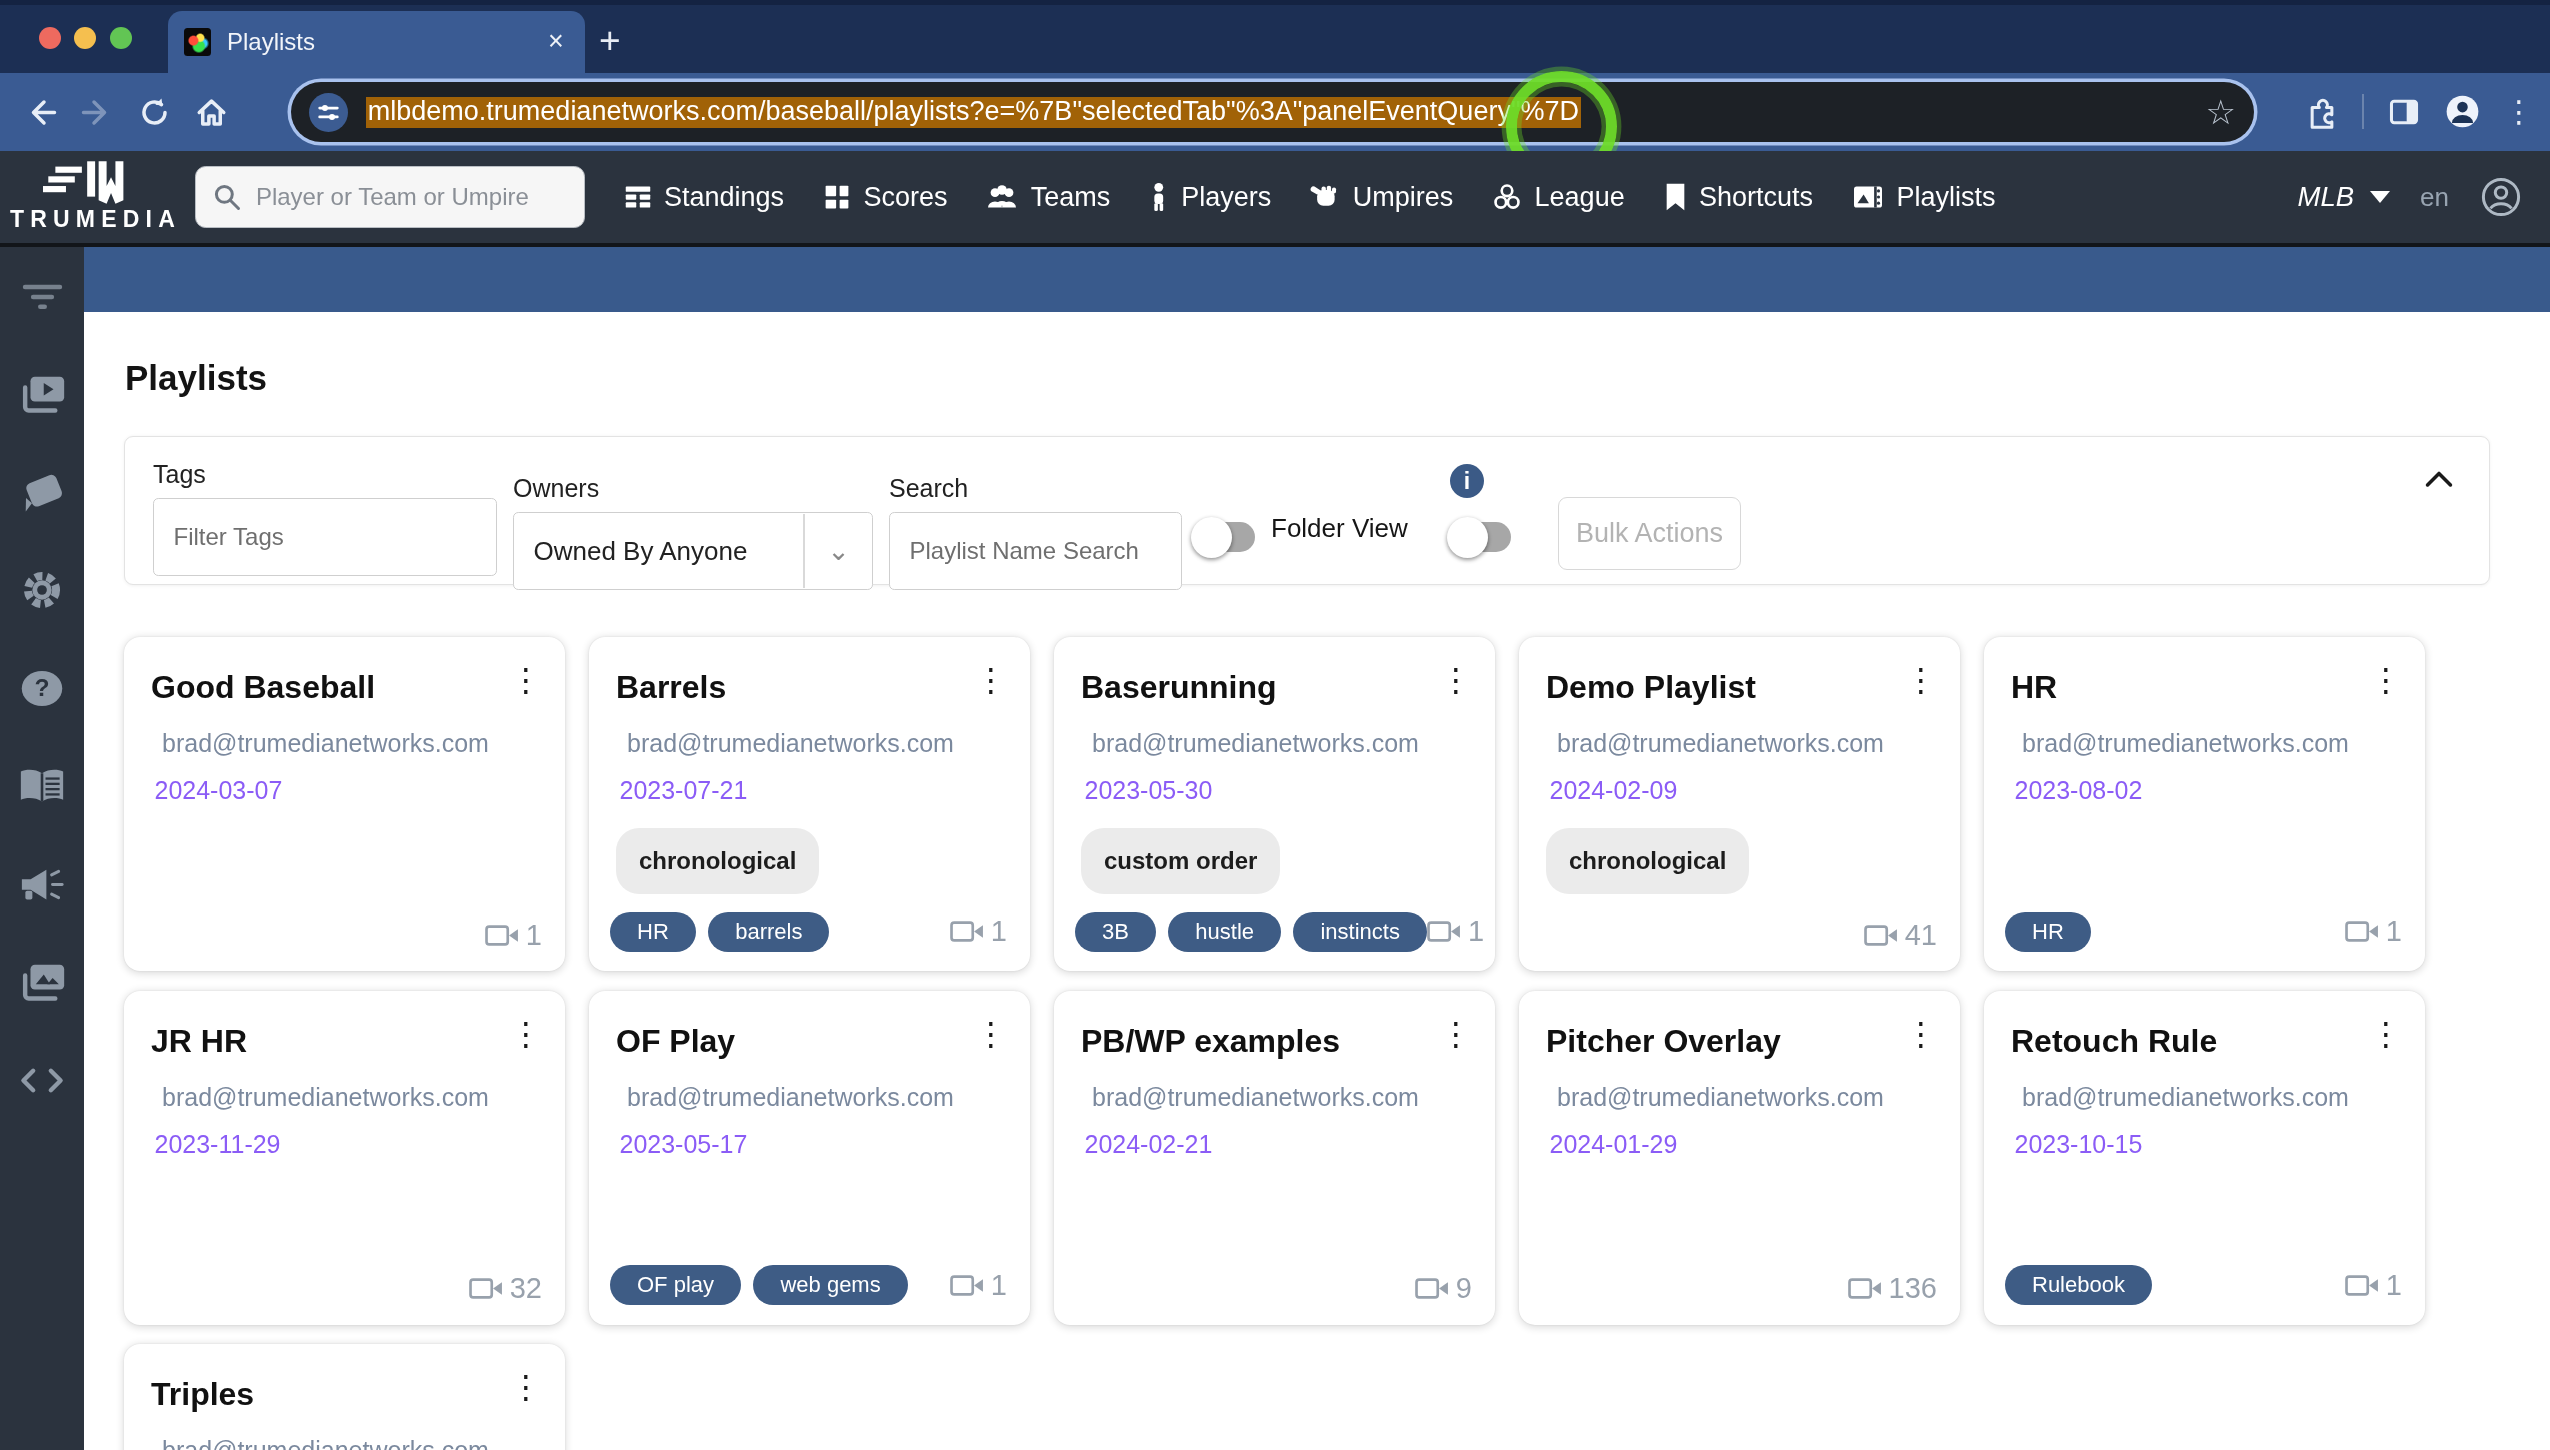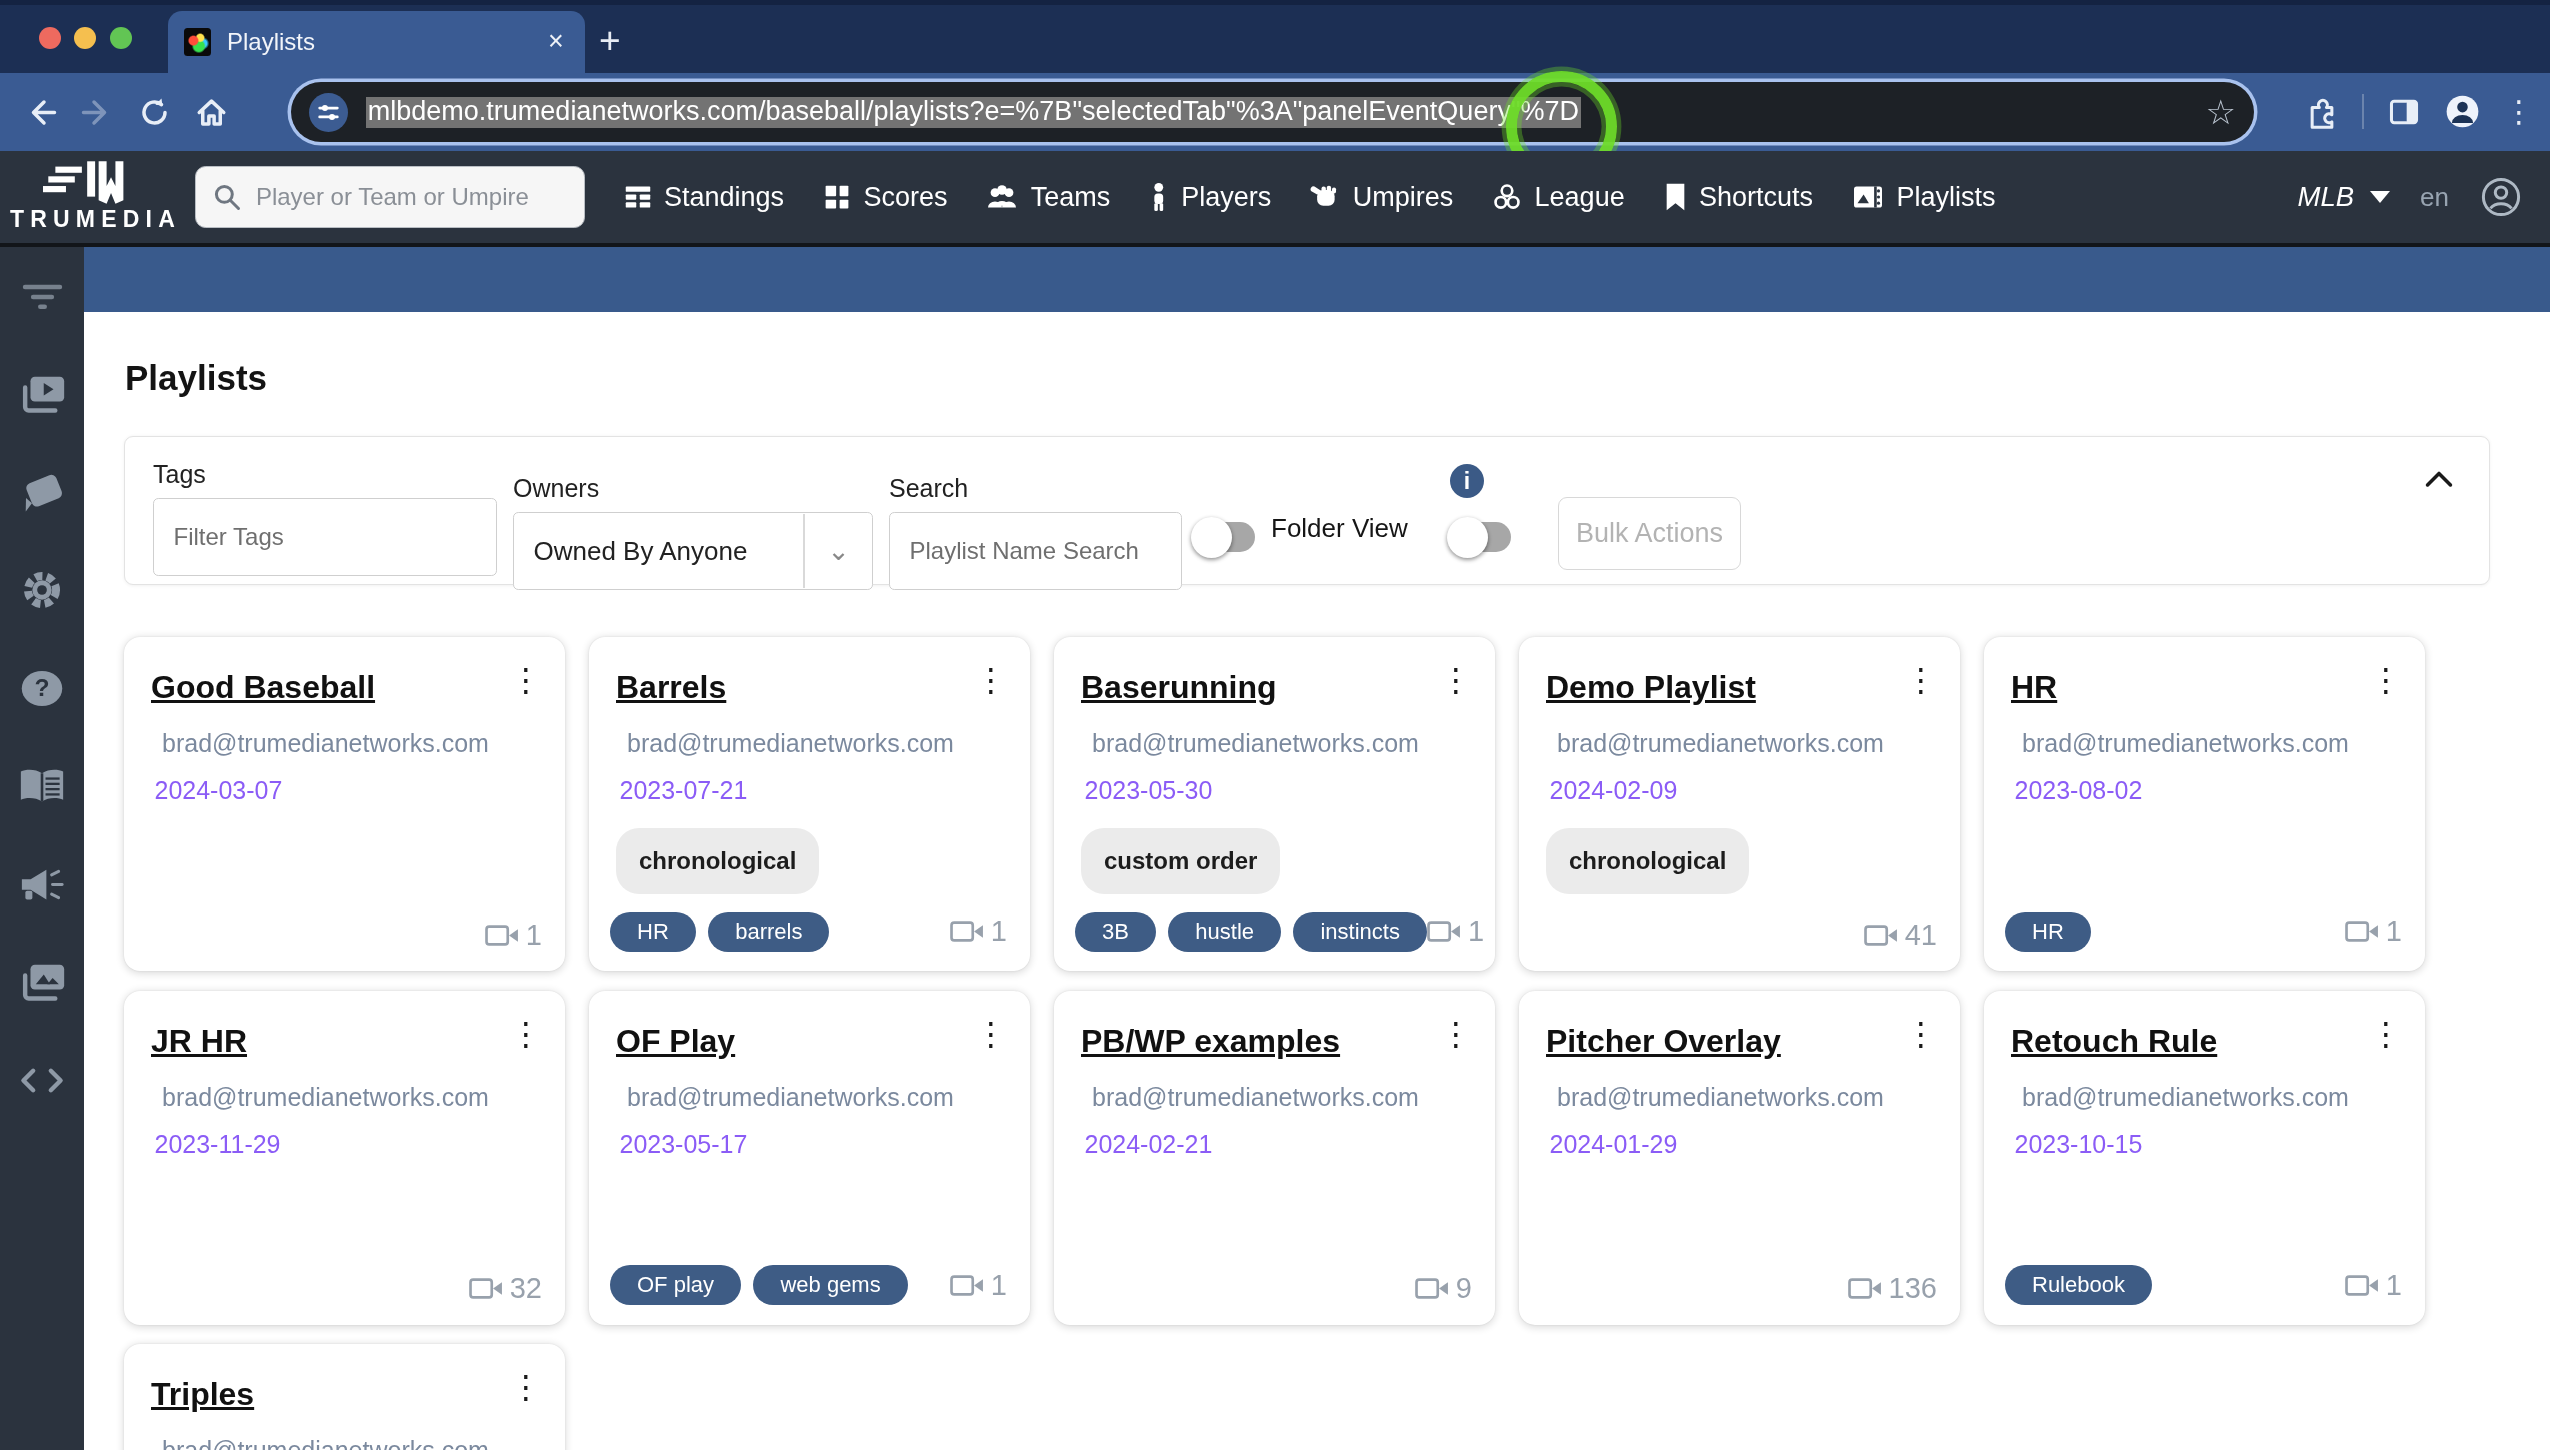--- a/index.html
+++ b/index.html
@@ -28,21 +28,21 @@
   .urlrow{position:absolute;left:0;top:73px;width:2550px;height:78px;background:#3a5b93;
           display:flex;align-items:center;}
   .chrome-ic{color:#e8eef7;font-size:32px;text-align:center;}
   .nav-arrow{width:57px;}
   .urlbar{position:absolute;left:291px;top:82px;width:1963px;height:60px;background:#1d2126;
           border-radius:30px;box-shadow:0 0 0 3.5px #a9c2ee;display:flex;align-items:center;
           padding:0 18px;box-sizing:border-box;}
   .tune-badge{width:39px;height:39px;border-radius:50%;background:#3c5c92;flex:none;
               display:flex;align-items:center;justify-content:center;}
   .url-text{margin-left:18px;font-size:27px;color:#ffffff;white-space:nowrap;overflow:hidden;}
-  .url-sel{background:#737373;padding:5.3px 1.8px;}
+  .url-sel{background:#a16207;padding:5.3px 1.8px;}
   .star{margin-left:auto;color:#b9c3cf;font-size:34px;}
   .chrome-right{position:absolute;right:16px;top:76px;height:71px;display:flex;align-items:center;gap:23px;}
   .vsep{width:1.8px;height:35px;background:#6b84ad;}
   .click-ring{position:absolute;left:1506px;top:71px;width:89px;height:89px;border-radius:50%;
       border:11.5px solid rgba(110,220,40,0.95);
       box-shadow:0 0 0 4.4px rgba(110,220,40,0.35), inset 0 0 0 4.4px rgba(110,220,40,0.35);}
   
   .appnav{position:absolute;left:0;top:151px;width:2550px;height:92px;background:#2b333e;
           border-bottom:4.4px solid #121519;display:flex;align-items:center;}
   .logo{width:191px;flex:none;display:flex;flex-direction:column;align-items:center;justify-content:center;}
@@ -86,21 +86,21 @@
   .info-dot{position:absolute;width:34px;height:34px;border-radius:50%;background:#3b5a86;color:#fff;
           font-size:23px;font-weight:bold;display:flex;align-items:center;justify-content:center;}
   .bulk-btn{position:absolute;border:1.8px solid #d8d8d8;border-radius:9px;background:#fff;color:#b3b3b3;
           font-size:27px;display:flex;align-items:center;justify-content:center;font-family:inherit;}
   .collapse{position:absolute;right:35px;top:32px;}
   
   .grid{position:absolute;left:40px;top:325px;width:2323px;display:grid;
         grid-template-columns:repeat(5,441px);column-gap:24px;row-gap:19.5px;}
   .card{position:relative;height:334px;background:#fff;border-radius:16px;box-sizing:border-box;
         box-shadow:0 1.8px 9px rgba(0,0,0,0.16),0 0 1.8px rgba(0,0,0,0.10);padding:32px 27px;}
-  .card h3{margin:0;font-size:32px;font-weight:bold;color:#111;text-decoration:underline;}
+  .card h3{margin:0;font-size:32px;font-weight:bold;color:#111;}
   .kebab{position:absolute;right:23px;top:27px;color:#1a1a1a;font-size:32px;letter-spacing:0;line-height:32px;}
   .c-email{margin-top:23px;font-size:25px;color:#7b899e;margin-left:11px;}
   .c-date{margin-top:18px;font-size:25px;color:#8b5cf6;margin-left:3.5px;}
   .c-chip{display:inline-block;margin-top:23px;background:#ebebeb;border-radius:23px;
           padding:19px 23px;font-size:24px;font-weight:bold;color:#1d1d1d;}
   .c-bottom{position:absolute;left:21px;right:23px;bottom:19.5px;display:flex;align-items:center;}
   .c-tags{display:flex;gap:12.4px;}
   .c-tag{background:#3e5c85;color:#fff;border-radius:886px;padding:7px 27px;font-size:22px;}
   .c-count{margin-left:auto;display:flex;align-items:center;gap:7px;color:#98a1ac;font-size:29px;}
   svg{display:block;}

